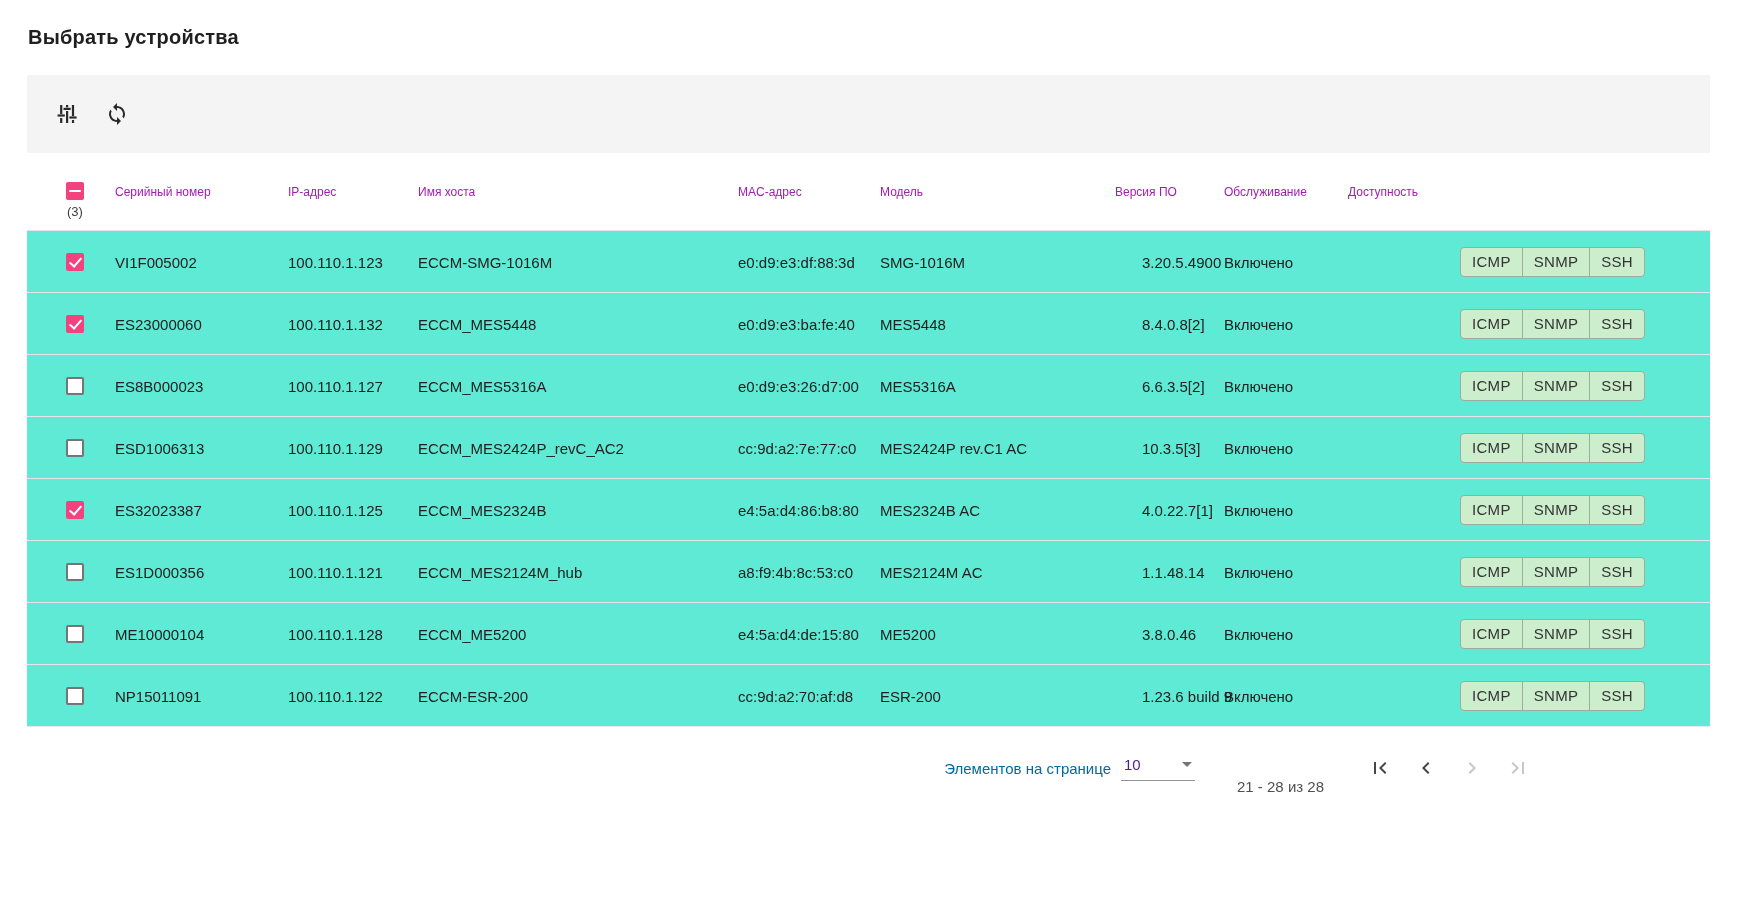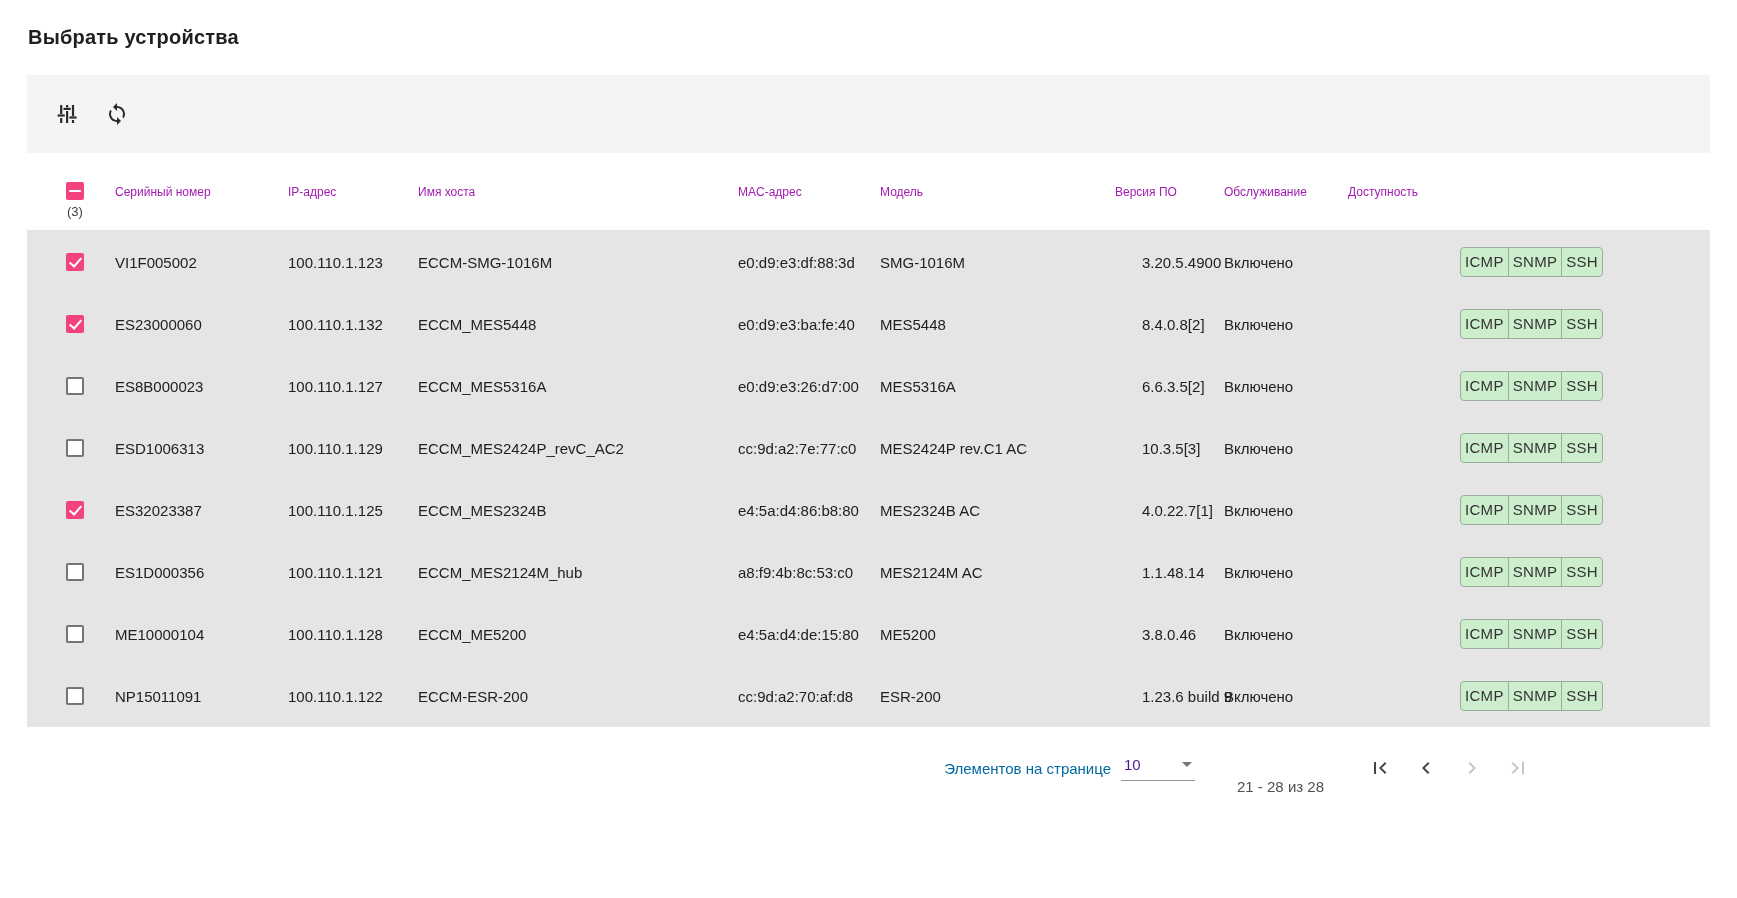--- a/index.html
+++ b/index.html
@@ -18,21 +18,21 @@
     display:flex;align-items:center;padding-left:27px;gap:24px;}
   .tool-btn{width:26px;height:26px;display:flex;align-items:center;justify-content:center;color:#2a2a2a;cursor:pointer;}
   .tool-btn svg{width:24px;height:24px;fill:currentColor;}
 
   .thead{position:absolute;left:27px;top:153px;width:1683px;height:78px;border-bottom:1px solid #e4e4e4;}
   .hcell{position:absolute;top:39px;transform:translateY(-50%);font-size:12px;color:#a21caf;white-space:nowrap;}
   .hcheck{position:absolute;left:39px;top:29px;display:flex;flex-direction:column;align-items:flex-start;}
   .sel-count{margin-top:4px;font-size:13px;color:#3d3d3d;margin-left:1px;}
 
   .rows{position:absolute;left:27px;top:231px;width:1683px;}
-  .row{position:relative;height:62px;border-bottom:1px solid #e7e7e7;background:#e5e5e5;}
+  .row{position:relative;height:62px;border-bottom:1px solid #e7e7e7;background:#5eead4;}
   .cell{position:absolute;top:50%;transform:translateY(-50%);font-size:15px;color:#212121;white-space:nowrap;}
   .c-cb{left:39px;}
   .c-serial{left:88px;}
   .c-ip{left:261px;}
   .c-host{left:391px;}
   .c-mac{left:711px;}
   .c-model{left:853px;}
   .c-ver{left:1088px;margin-left:27px;}
   .c-maint{left:1197px;}
   .c-avail{left:1433px;}
@@ -47,21 +47,21 @@
 
   .cb{width:18px;height:18px;border-radius:2px;position:relative;display:inline-block;cursor:pointer;}
   .cb.false{border:2px solid #757575;background:#fff;}
   .cb.true{background:var(--accent-pink);}
   .cb.true::after{content:"";position:absolute;left:6px;top:2px;width:5px;height:10px;
     border:solid #fff;border-width:0 2.4px 2.4px 0;transform:rotate(41deg);}
   .cb.indeterminate{background:var(--accent-pink);}
   .cb.indeterminate::after{content:"";position:absolute;left:3px;top:7.5px;width:12px;height:2.6px;background:#fff;border-radius:1px;}
 
   .badges{display:inline-flex;border:1px solid var(--badge-green-border);border-radius:4px;overflow:hidden;background:var(--badge-green-bg);}
-  .badge{padding:0 4px;line-height:28px;font-size:15px;color:#333;letter-spacing:.3px;}
+  .badge{padding:0 11px;line-height:28px;font-size:15px;color:#333;letter-spacing:.3px;}
   .badge + .badge{border-left:1px solid var(--badge-green-border);}
 
   .paginator{position:absolute;left:27px;top:727px;width:1683px;height:82px;
     display:flex;align-items:center;justify-content:flex-end;padding-right:180px;}
   .pp-label{font-size:15px;color:#0369a1;}
   .pp-select{display:inline-flex;align-items:center;justify-content:space-between;width:74px;
     margin-left:10px;padding:0 3px 7px 3px;border-bottom:1px solid #949494;cursor:pointer;}
   .pp-value{font-size:15px;color:#4c1d95;}
   .caret{width:0;height:0;border-left:5px solid transparent;border-right:5px solid transparent;border-top:5px solid #757575;}
   .pp-range{margin-left:42px;font-size:15px;color:#4f4f4f;white-space:nowrap;margin-top:36px;}

